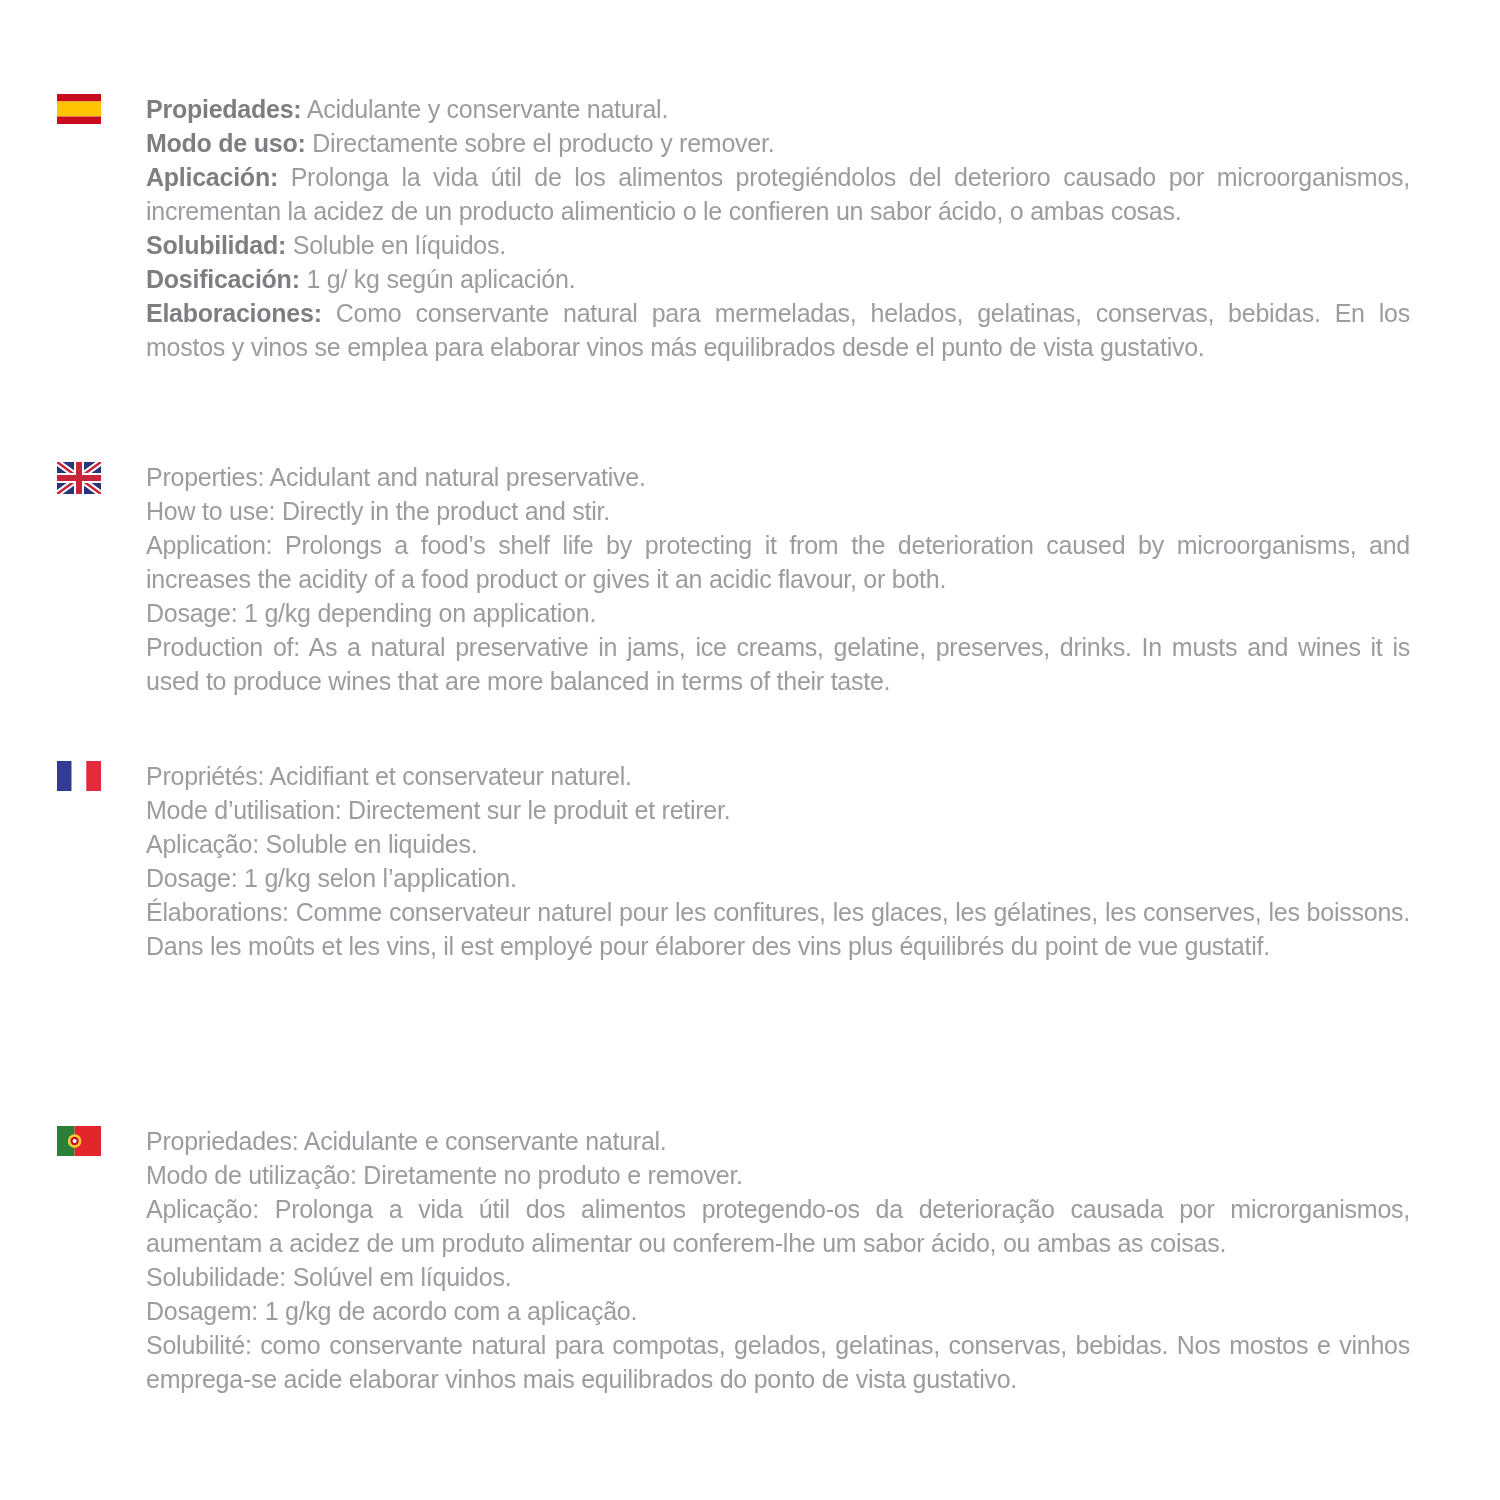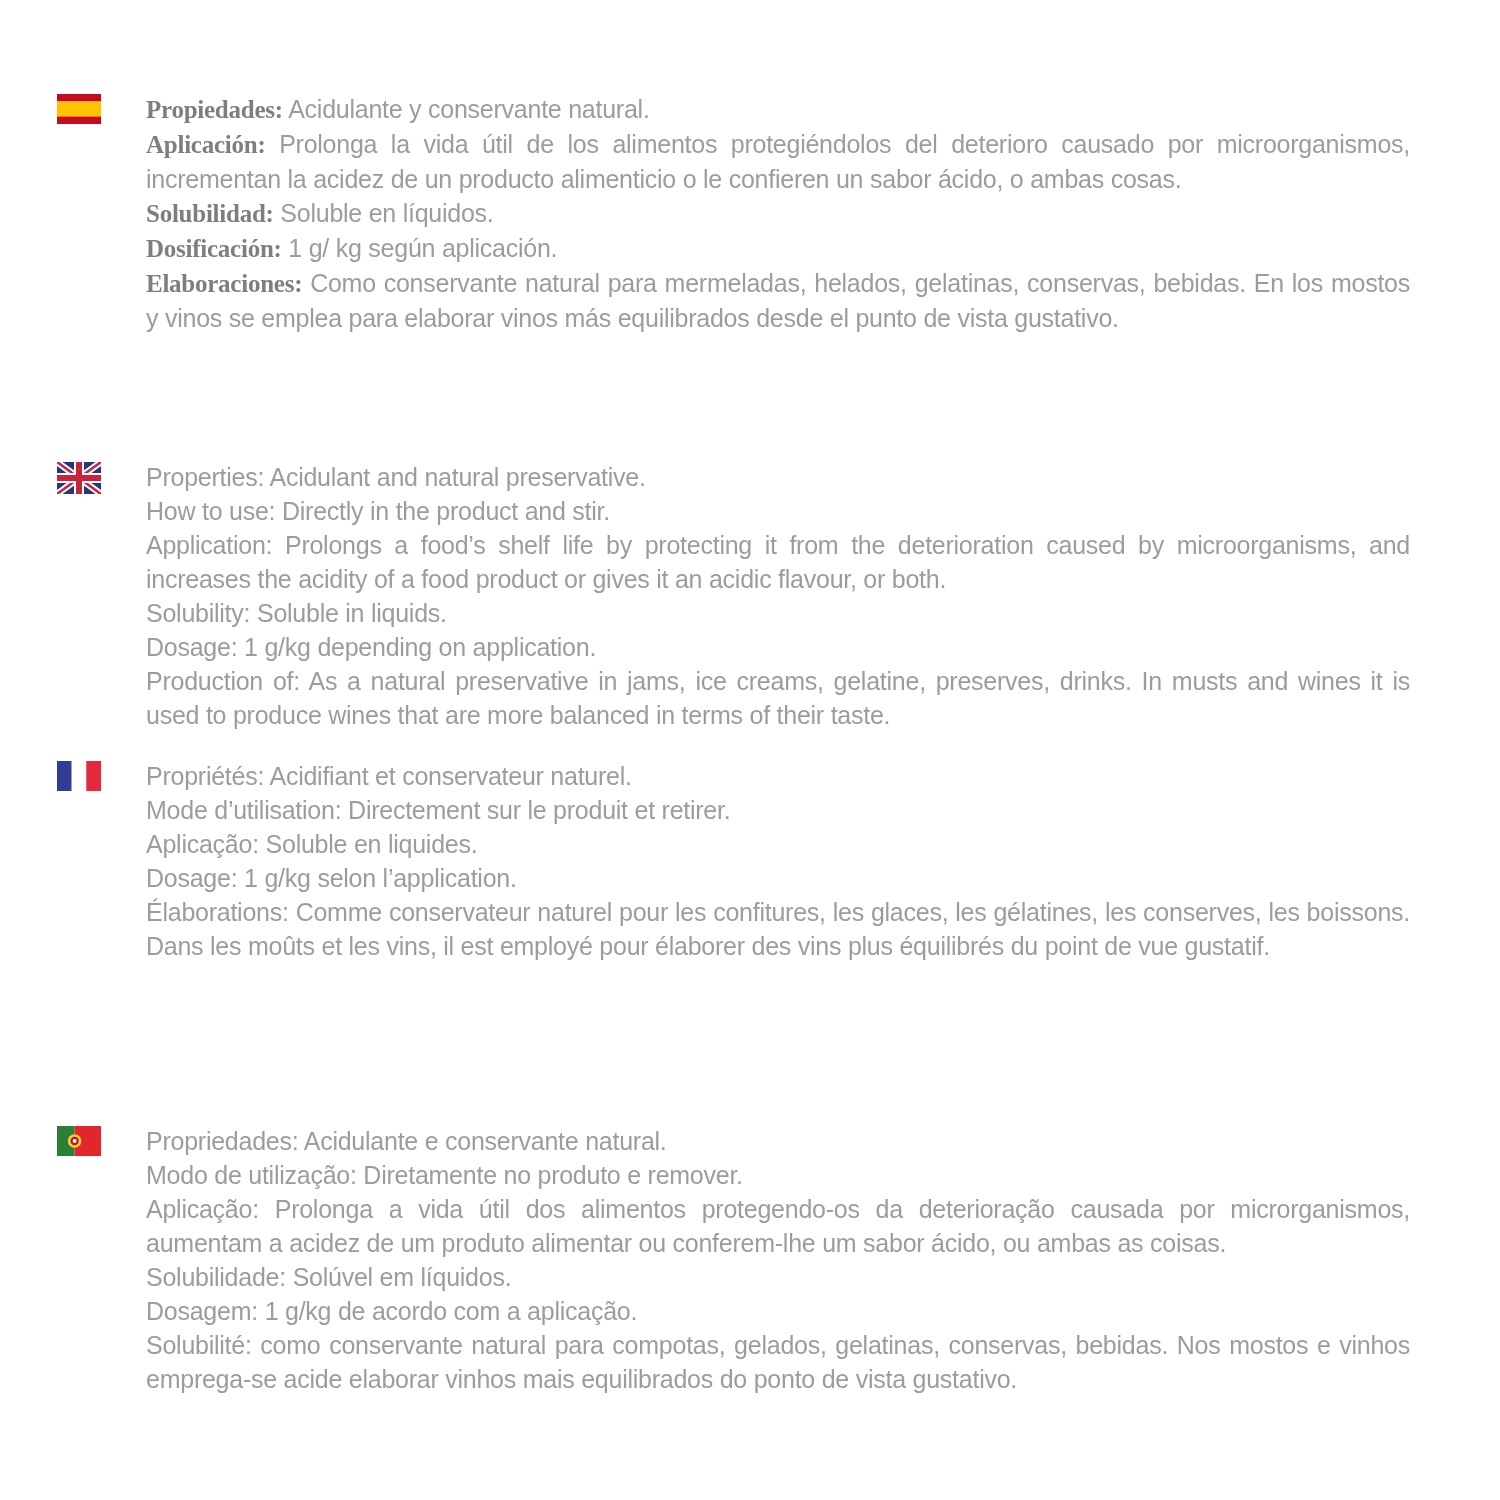--- a/index.html
+++ b/index.html
@@ -20,37 +20,38 @@
     .texts { position:absolute; left:146px; top:0; width:1264px; }
     .item {
       margin:0;
       text-align:justify;
       font-size:25px;
       line-height:34px;
       letter-spacing:-0.25px;
       color:#9c9ca0;
     }
     .lbl { color:#9c9ca0; }
-    .sec-es .lbl { font-weight:700; color:#7e7e82;font-family:Liberation Serif, serif; }
+    .sec-es .lbl { font-weight:700; color:#7e7e82; }
   </style>
 </head>
 <body>
 
 <div class="page">
 
   <div class="section sec-es">
     <div class="flag-wrap">
       <svg width="44" height="30" viewBox="0 0 44 30" aria-hidden="true">
         <rect x="0" y="0" width="44" height="7.5" fill="#c60b1e"></rect>
         <rect x="0" y="7.5" width="44" height="15" fill="#ffc400"></rect>
         <rect x="0" y="22.5" width="44" height="7.5" fill="#c60b1e"></rect>
       </svg>
     </div>
     <div class="texts">
       <p class="item"><span class="lbl">Propiedades:</span> <span class="txt">Acidulante y conservante natural.</span></p>
+      <p class="item"><span class="lbl">Modo de uso:</span> <span class="txt">Directamente sobre el producto y remover.</span></p>
       <p class="item"><span class="lbl">Aplicación:</span> <span class="txt">Prolonga la vida útil de los alimentos protegiéndolos del deterioro causado por microorganismos, incrementan la acidez de un producto alimenticio o le confieren un sabor ácido, o ambas cosas.</span></p>
       <p class="item"><span class="lbl">Solubilidad:</span> <span class="txt">Soluble en líquidos.</span></p>
       <p class="item"><span class="lbl">Dosificación:</span> <span class="txt">1 g/ kg según aplicación.</span></p>
       <p class="item"><span class="lbl">Elaboraciones:</span> <span class="txt">Como conservante natural para mermeladas, helados, gelatinas, conservas, bebidas. En los mostos y vinos se emplea para elaborar vinos más equilibrados desde el punto de vista gustativo.</span></p>
     </div>
   </div>
 
   <div class="section sec-en">
     <div class="flag-wrap">
       <svg width="44" height="32" viewBox="0 0 44 32" aria-hidden="true">
@@ -60,21 +61,20 @@
         <rect x="17" y="0" width="10" height="32" fill="#ffffff"></rect>
         <rect x="0" y="11" width="44" height="10" fill="#ffffff"></rect>
         <rect x="19" y="0" width="6" height="32" fill="#c8253c"></rect>
         <rect x="0" y="13" width="44" height="6" fill="#c8253c"></rect>
       </svg>
     </div>
     <div class="texts">
       <p class="item"><span class="lbl">Properties:</span> <span class="txt">Acidulant and natural preservative.</span></p>
       <p class="item"><span class="lbl">How to use:</span> <span class="txt">Directly in the product and stir.</span></p>
       <p class="item"><span class="lbl">Application:</span> <span class="txt">Prolongs a food’s shelf life by protecting it from the deterioration caused by microorganisms, and increases the acidity of a food product or gives it an acidic flavour, or both.</span></p>
-      <p class="item"><span class="lbl">Solubility:</span> <span class="txt">Soluble in liquids.</span></p>
       <p class="item"><span class="lbl">Dosage:</span> <span class="txt">1 g/kg depending on application.</span></p>
       <p class="item"><span class="lbl">Production of:</span> <span class="txt">As a natural preservative in jams, ice creams, gelatine, preserves, drinks. In musts and wines it is used to produce wines that are more balanced in terms of their taste.</span></p>
     </div>
   </div>
 
   <div class="section sec-fr">
     <div class="flag-wrap">
       <svg width="44" height="30" viewBox="0 0 44 30" aria-hidden="true">
         <rect x="0" y="0" width="14.7" height="30" fill="#333c94"></rect>
         <rect x="14.7" y="0" width="14.6" height="30" fill="#ffffff"></rect>

